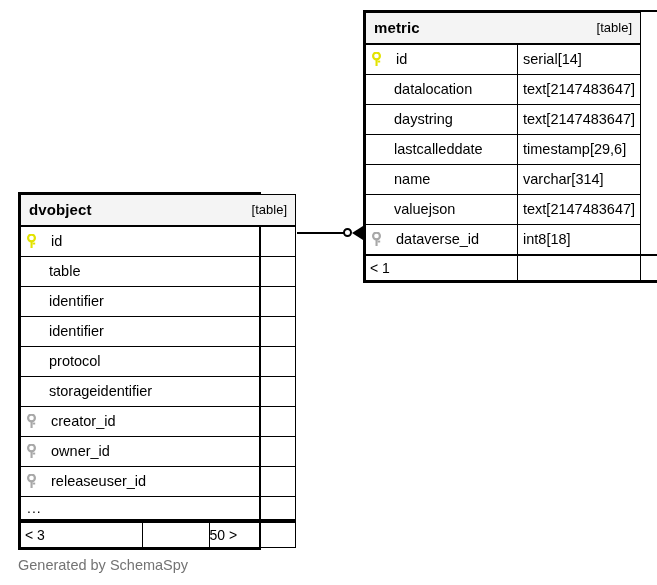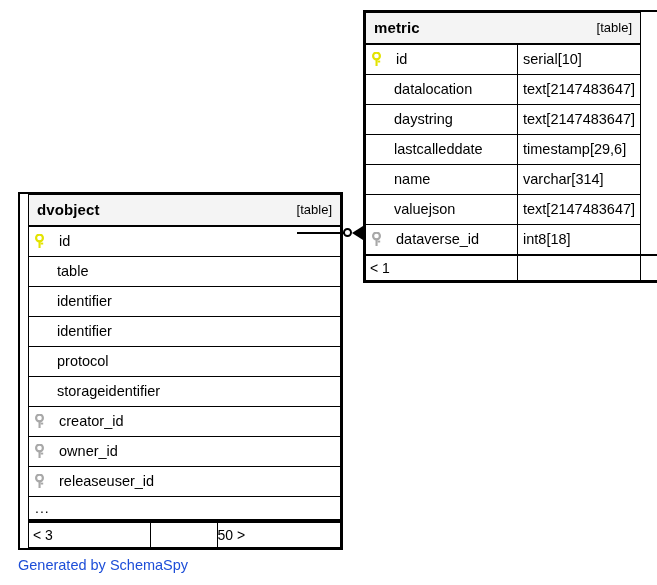--- a/index.html
+++ b/index.html
@@ -135,21 +135,21 @@
     height: 0;
     border-top: 7px solid transparent;
     border-bottom: 7px solid transparent;
     border-right: 11px solid #000000;
   }
 
   
   .caption {
     position: absolute;
     font-size: 14.5px;
-    color: #1d4ed8;
+    color: #737373;
   }
 </style>
 </head>
 <body>
 
 <div class="er-table" id="tbl-metric" style="left:363px; top:10px; width:327px;">
   <table>
     <colgroup>
         <col style="width:152px">
         <col style="width:123px">
@@ -167,21 +167,21 @@
           <span class="keyicon">
             <svg width="14" height="15" viewBox="0 0 14 15">
                 <circle cx="4.5" cy="4" r="3.4" fill="none" stroke="#e3e300" stroke-width="2.2"></circle>
                 <rect x="3.5" y="6.5" width="2.1" height="7.5" fill="#e3e300"></rect>
                 <rect x="5.6" y="8.6" width="2.6" height="1.9" fill="#e3e300"></rect>
               </svg>
           </span>
           <span class="lbl">id</span>
         </td>
         <td class="col-type">
-          <span>serial[10]</span>
+          <span>serial[14]</span>
         </td>
       </tr>
 
       <tr>
         <td class="col-name">
           <span class="lbl">datalocation</span>
         </td>
         <td class="col-type">
           <span>text[2147483647]</span>
         </td>
@@ -241,21 +241,21 @@
 
       <tr class="foot">
         <td class="fleft" style="width:82px">&lt; 1</td>
         <td class="fmid" style="width:70px"></td>
         <td class="fright">0 &gt;</td>
       </tr>
     </tbody>
   </table>
 </div>
 
-<div class="er-table" id="tbl-dvobject" style="left:18px; top:192px; width:325px;padding-left:8px;">
+<div class="er-table" id="tbl-dvobject" style="left:18px; top:192px; width:243px;">
   <table>
     <colgroup>
         <col style="width:275px">
       </colgroup>
     <tbody>
       <tr>
         <td class="hdr-cell">
           <span class="hdr-name">dvobject</span>
           <span class="hdr-tag">[table]</span>
         </td>

